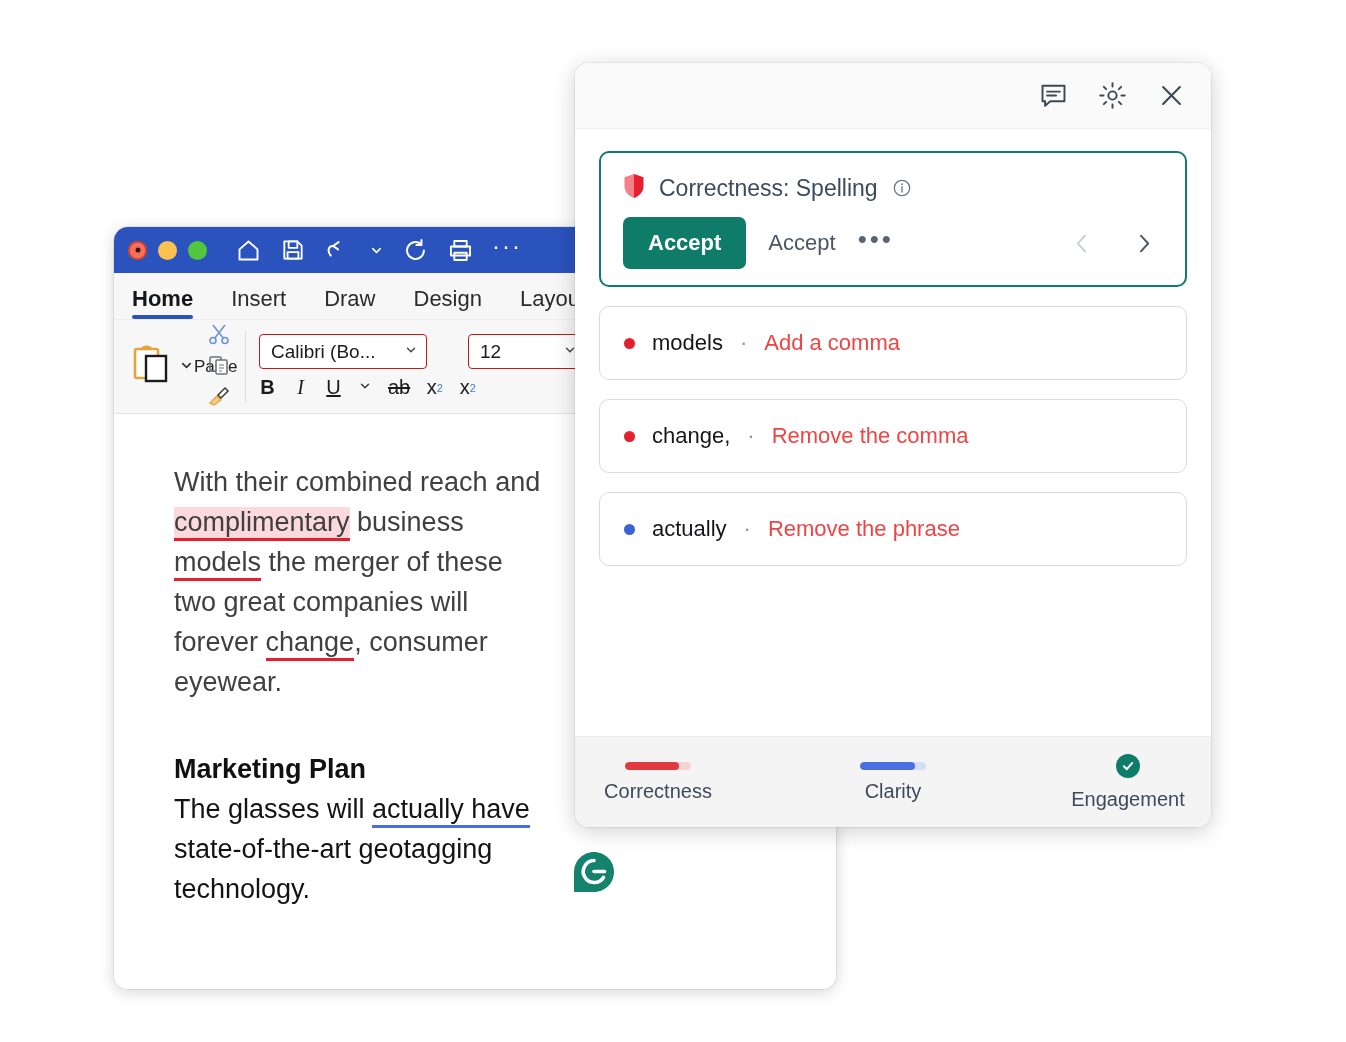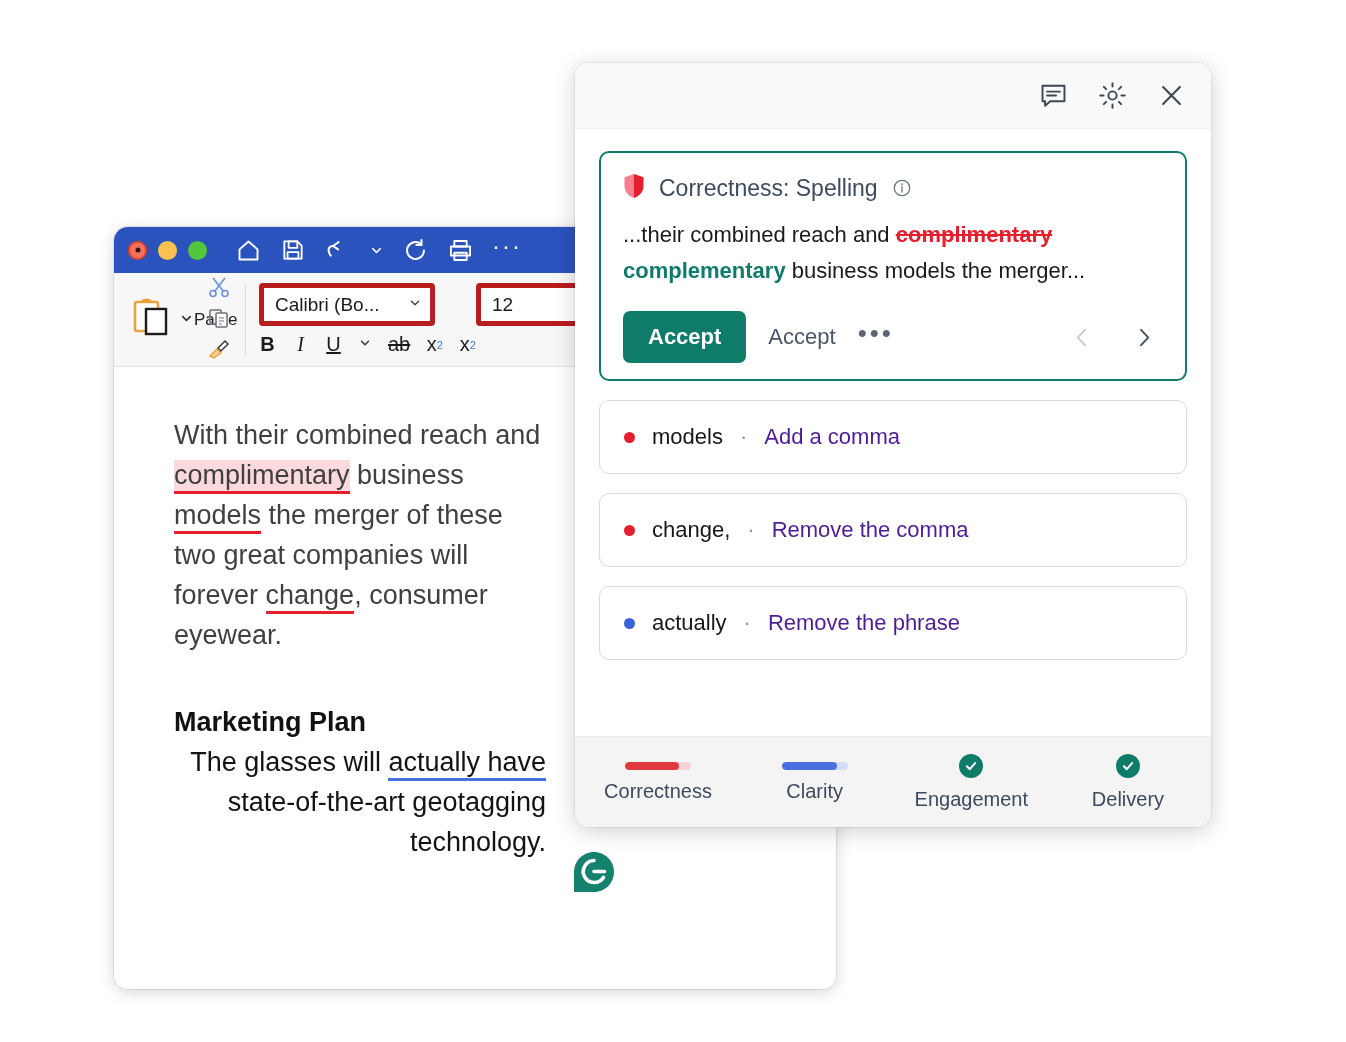--- a/index.html
+++ b/index.html
@@ -53,21 +53,21 @@
     padding:0 14px;border-bottom:1px solid #e2e2e2;position:relative;
   }
   .grp-paste{display:flex;align-items:center;width:76px;}
   .paste-row{display:flex;align-items:center;gap:3px;}
   .paste-label{font-size:17px;color:#222;margin-top:1px;}
   .grp-clip{display:flex;flex-direction:column;gap:3px;margin-left:2px;}
   .ribbon-sep{width:1px;height:72px;background:#dcdcdc;margin:0 13px;}
   .grp-font{display:flex;flex-direction:column;gap:7px;}
   .font-row1{display:flex;align-items:center;gap:9px;}
   .combo{
-    background:#fff;border:5px solid #b91c1c;border-radius:4px;height:33px;
+    background:#fff;border:1px solid #b91c1c;border-radius:4px;height:33px;
     display:flex;align-items:center;justify-content:space-between;
     padding:0 8px 0 11px;font-size:19px;color:#1b1b1b;
   }
   .combo.font{width:147px;}
   .combo.size{width:97px;margin-left:32px;}
   .caret{font-size:13px;color:#444;}
   .font-row2{display:flex;align-items:center;gap:16px;font-size:20px;color:#1b1b1b;}
   .fbtn{display:flex;align-items:center;justify-content:center;min-width:17px;}
   .fbtn.b{font-weight:bold;}
   .fbtn.i{font-style:italic;font-family:"Liberation Serif",serif;}
@@ -77,21 +77,21 @@
 
   
   .docpage{background:#fff;height:100%;padding:48px 0 0 60px;}
   .doc-p{
     font-size:27px;line-height:40px;color:#404040;max-width:372px;margin:0;
   }
   .hl-pink{background:#fbd9dd;}
   .u-red{border-bottom:3px solid #e5202e;padding-bottom:1px;}
   .u-blue{border-bottom:3px solid #4a6fe0;padding-bottom:1px;}
   .doc-h{font-size:27px;font-weight:bold;color:#111;margin:52px 0 0 0;}
-  .doc-p2{font-size:27px;line-height:40px;color:#131313;max-width:372px;margin:4px 0 0 0;text-align:right;}
+  .doc-p2{font-size:27px;line-height:40px;color:#131313;max-width:372px;margin:4px 0 0 0;}
 
   .gly{position:absolute;left:572px;top:850px;width:44px;height:44px;}
 
   
   .gpanel{
     position:absolute;left:575px;top:63px;width:636px;height:764px;
     background:#ffffff;border-radius:14px;
     box-shadow:0 4px 22px rgba(0,0,0,.19), 0 0 0 1px rgba(0,0,0,.06);
     overflow:hidden;display:flex;flex-direction:column;
   }
@@ -132,21 +132,21 @@
   .sugg-list{margin-top:19px;display:flex;flex-direction:column;gap:19px;}
   .sugg{
     border:1px solid #d8dade;border-radius:10px;height:72px;
     display:flex;align-items:center;padding:0 24px;gap:17px;background:#fff;
   }
   .dot{width:11px;height:11px;border-radius:50%;flex:none;}
   .dot.red{background:#e5202e;}
   .dot.blue{background:#3b63d8;}
   .s-word{font-size:22px;color:#15161a;}
   .s-sep{font-size:22px;color:#8b919b;}
-  .s-act{font-size:22px;color:#4c1d95;}
+  .s-act{font-size:22px;color:#ef4444;}
 
   .gfooter{
     background:#f4f4f4;border-top:1px solid #eaeaea;height:90px;
     display:flex;align-items:center;justify-content:space-between;padding:0 24px;
   }
   .fcat{display:flex;flex-direction:column;align-items:center;gap:10px;width:118px;}
   .bar{width:66px;height:8px;border-radius:4px;position:relative;overflow:hidden;}
   .bar .fill{position:absolute;left:0;top:0;bottom:0;border-radius:4px;}
   .bar.red{background:#f8d2d4;} .bar.red .fill{background:#e03a3e;}
   .bar.blue{background:#d4ddf8;} .bar.blue .fill{background:#4a6fe0;}
@@ -201,20 +201,27 @@
           <svg width="27" height="27" viewBox="0 0 24 24" fill="none" stroke="#fff" stroke-width="1.7" stroke-linejoin="round">
               <rect x="6.5" y="3.5" width="11" height="5"></rect>
               <path d="M3.5 8.5h17v8h-17z"></path>
               <rect x="6.5" y="14" width="11" height="6.5"></rect>
             </svg>
         </span>
         <span class="tb-dots">···</span>
       </div>
     </div>
 
+    <div class="ribbon-tabs">
+      <div class="rtab active">Home</div>
+      <div class="rtab">Insert</div>
+      <div class="rtab">Draw</div>
+      <div class="rtab">Design</div>
+      <div class="rtab">Layou</div>
+    </div>
 
     <div class="ribbon">
       <div class="grp-paste">
         <div class="paste-row">
           <span>
             <svg width="48" height="48" viewBox="0 0 48 48" fill="none">
               <rect x="7" y="8" width="23" height="29" rx="2" stroke="#e8a33d" stroke-width="2.6" fill="#fff"></rect>
               <path d="M14 8 a5 4 0 0 1 9 0" stroke="#e8a33d" stroke-width="2.6" fill="none"></path>
               <rect x="18" y="15" width="20" height="25" fill="#fff" stroke="#1b1b1b" stroke-width="2.4"></rect>
             </svg>
@@ -349,23 +356,20 @@
           <span class="card-title-text">Correctness: Spelling</span>
           <span class="info-ic">
             <svg width="20" height="20" viewBox="0 0 24 24" fill="none" stroke="#6b7684" stroke-width="1.6">
                 <circle cx="12" cy="12" r="9.2"></circle>
                 <path d="M12 10.5v6.2" stroke-linecap="round"></path>
                 <circle cx="12" cy="7.4" r="1.1" fill="#6b7684" stroke="none"></circle>
               </svg>
           </span>
         </div>
 
-        <p class="card-sentence">
-          <span>...their combined reach and </span><span class="wrong">complimentary</span> <span class="right">complementary</span><span> business models the merger...</span>
-        </p>
 
         <div class="card-actions">
           <button class="btn-accept">Accept</button>
           <button class="btn-dismiss">Accept</button>
           <button class="btn-more">•••</button>
           <span class="nav-spacer"></span>
           <button class="navbtn">
             <svg width="25" height="25" viewBox="0 0 24 24" fill="none" stroke="#c3c9d2" stroke-width="1.7" stroke-linecap="round" stroke-linejoin="round">
                 <path d="M14.5 4.5 L7.5 12 L14.5 19.5"></path>
               </svg>
@@ -414,24 +418,16 @@
         <span class="fcat-label">Clarity</span>
       </div>
       <div class="fcat">
         <span class="check">
           <svg width="14" height="14" viewBox="0 0 24 24" fill="none" stroke="#fff" stroke-width="3.4" stroke-linecap="round" stroke-linejoin="round">
               <path d="M5 12.5 L10 17.5 L19 7"></path>
             </svg>
         </span>
         <span class="fcat-label">Engagement</span>
       </div>
-      <div class="fcat">
-        <span class="check">
-          <svg width="14" height="14" viewBox="0 0 24 24" fill="none" stroke="#fff" stroke-width="3.4" stroke-linecap="round" stroke-linejoin="round">
-              <path d="M5 12.5 L10 17.5 L19 7"></path>
-            </svg>
-        </span>
-        <span class="fcat-label">Delivery</span>
-      </div>
     </div>
   </div>
 
 </div>
 
 </body></html>

